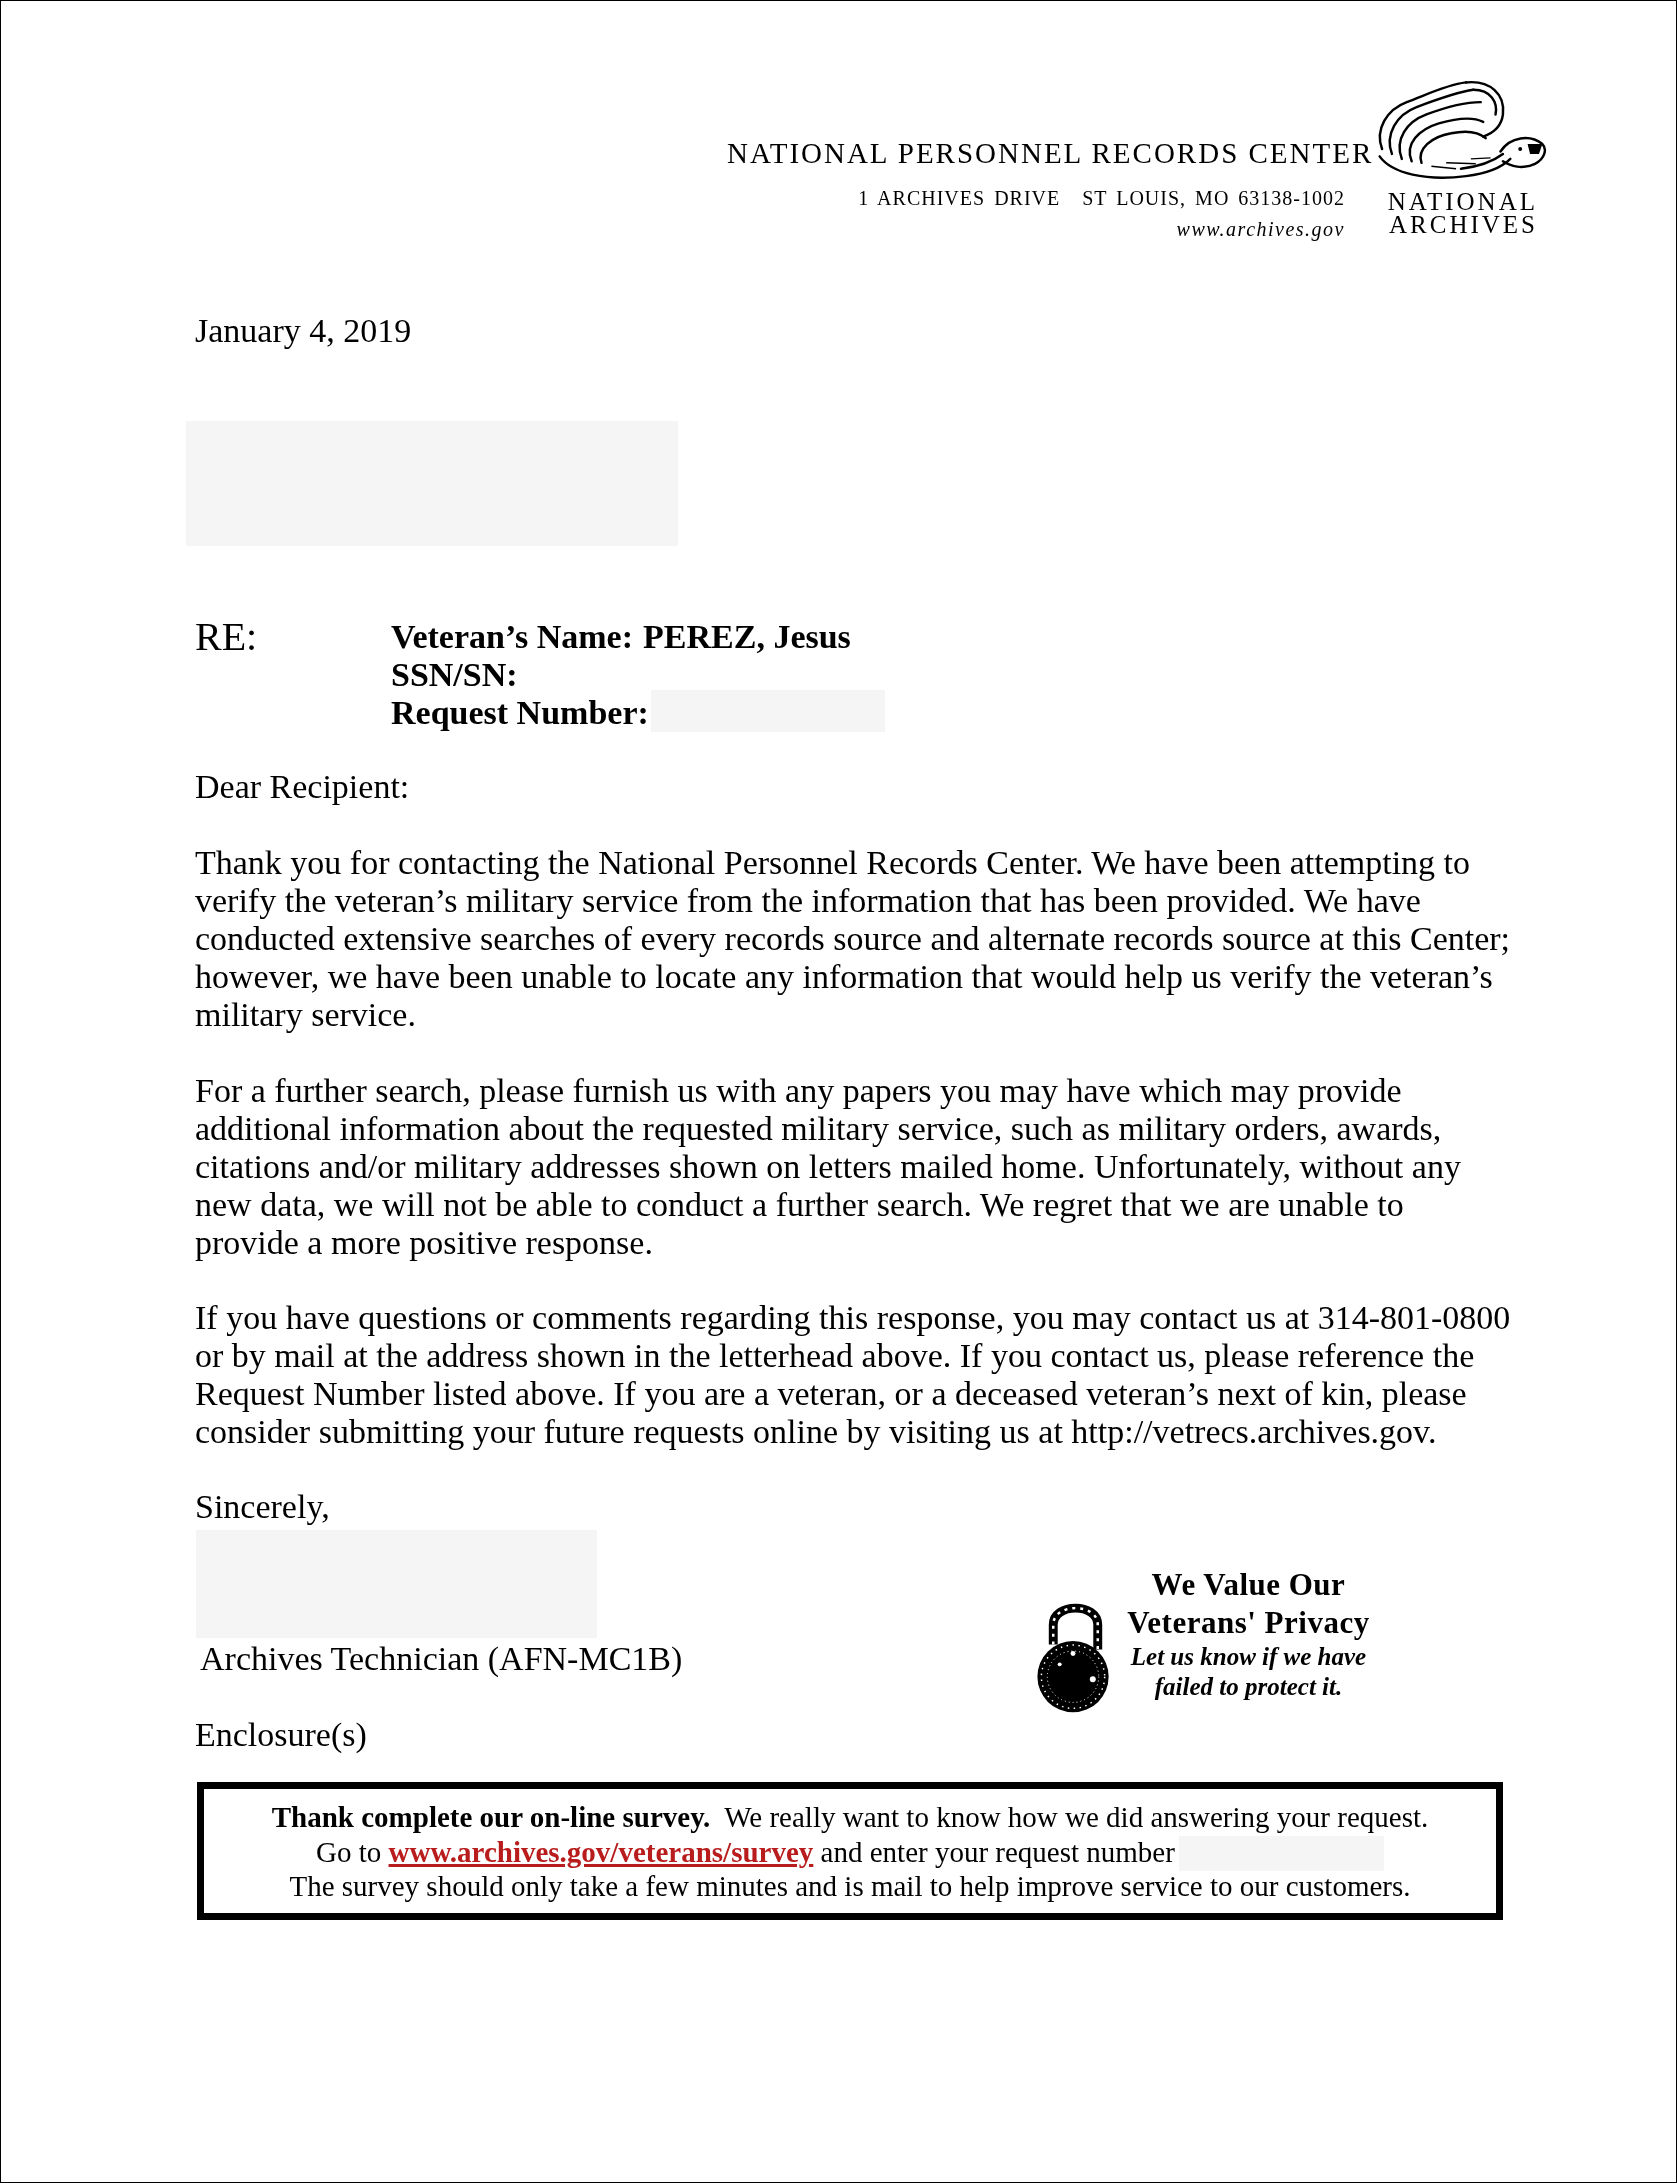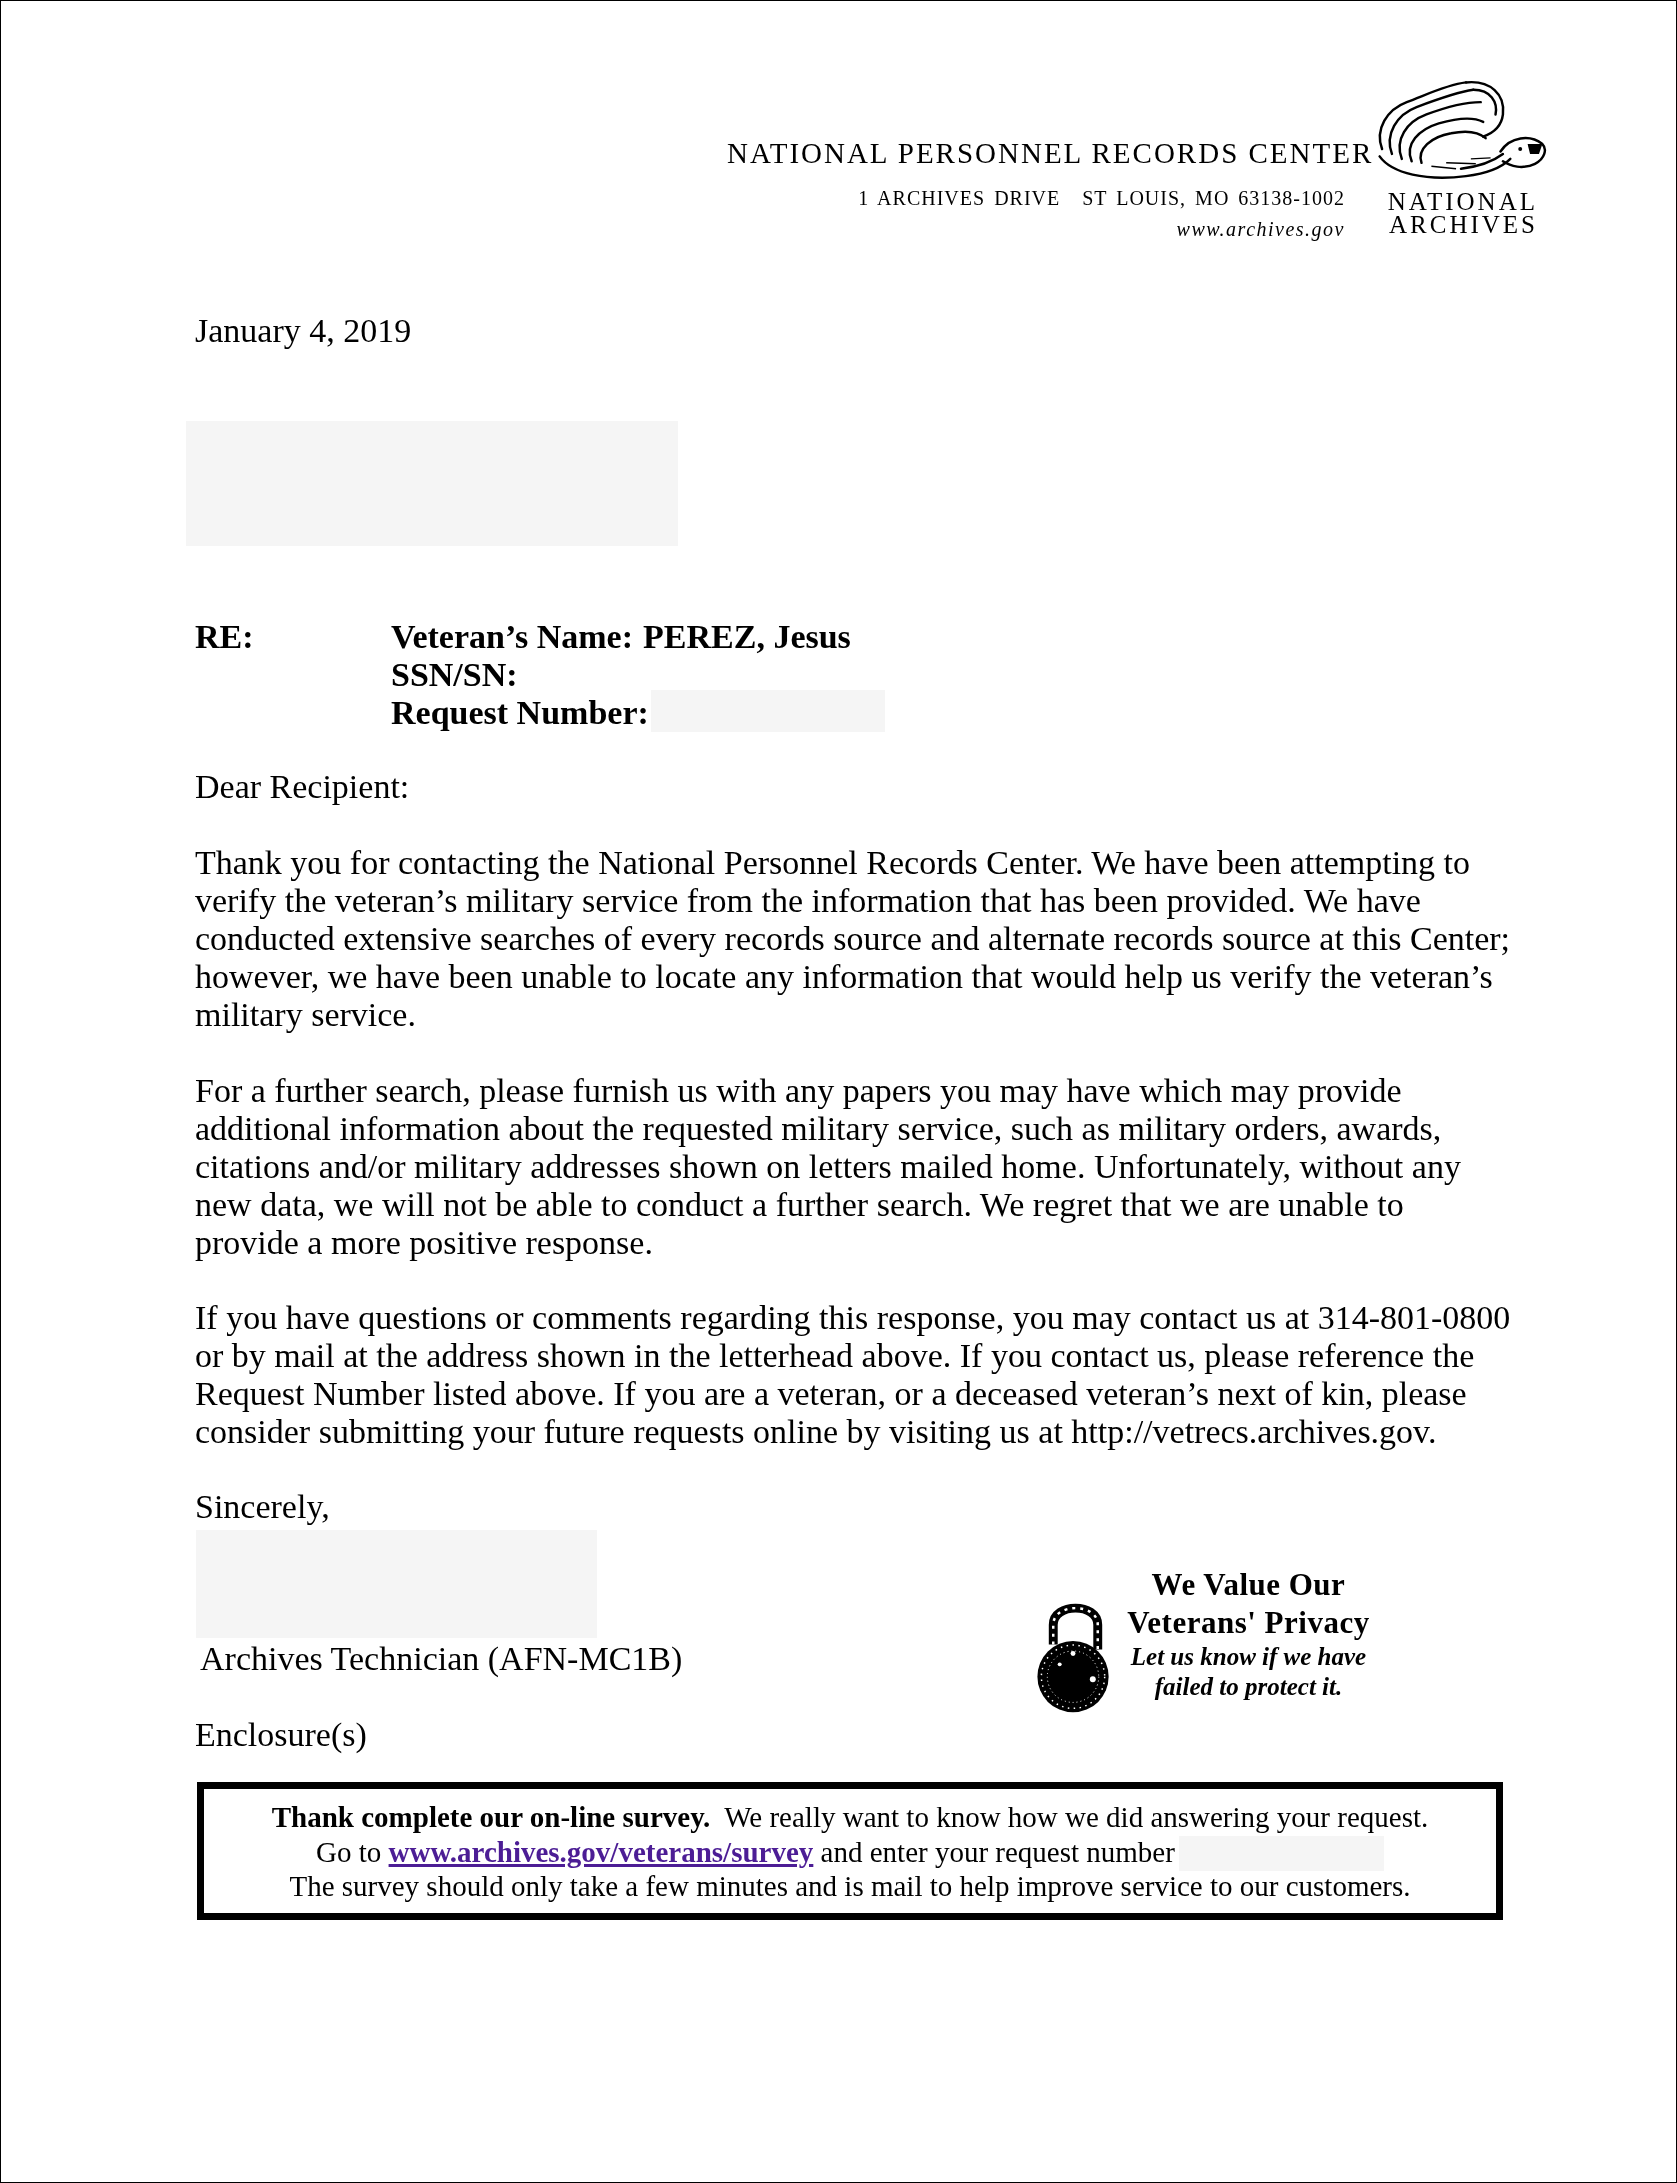--- a/index.html
+++ b/index.html
@@ -17,21 +17,21 @@
   .lh-address .gap { display: inline-block; width: 22px; }
   .lh-web { right: 331px; top: 218px; font-size: 20px; font-style: italic; letter-spacing: 1.5px; line-height: 1; }
   .logo { left: 1371px; top: 74px; width: 178px; height: 111px; }
   .na-text { left: 1385px; top: 189px; width: 152px; font-size: 25px; letter-spacing: 3px; line-height: 23px; text-align: right; }
 
   
   .body-text { font-size: 34px; line-height: 38px; }
   .date { left: 194px; top: 311px; text-align: right; }
   .redact { position: absolute; background: #f5f5f5; }
   .r-address { left: 185px; top: 420px; width: 492px; height: 125px; }
-  .re-label { left: 194px; top: 617px; font-weight: bold; font-size: 34px; line-height: 38px; }
+  .re-label { left: 194px; top: 617px; font-weight: normal; font-size: 40px; line-height: 38px; }
   .re-block { left: 390px; top: 617px; font-weight: bold; font-size: 34px; line-height: 38px; }
   .re-block div { white-space: nowrap; }
   .re-block .val { margin-left: 10px; }
   .r-request { left: 650px; top: 689px; width: 234px; height: 42px; }
   .salutation { left: 194px; top: 767px; }
   .para { left: 194px; width: 1298px; white-space: normal; }
   .para .ln { display: block; white-space: nowrap; }
   .p1 { top: 843px; }
   .p2 { top: 1071px; }
   .p3 { top: 1298px; }
@@ -51,21 +51,21 @@
     position: absolute; left: 196px; top: 1781px; width: 1306px; height: 138px;
     box-sizing: border-box; border-top: 7.4px solid #000; border-bottom: 7.4px solid #000;
     border-left: 7px solid #000; border-right: 7px solid #000;
     font-size: 29px; line-height: 35px; text-align: center;
   }
   .survey .row { position: absolute; left: 0; right: 0; white-space: nowrap; }
   .survey .row1 { top: 11px; }
   .survey .row2 { top: 46px; }
   .survey .row3 { top: 80px; }
   .survey b { font-weight: bold; }
-  .survey a { color: #4c1d95; font-weight: bold; text-decoration: underline; text-decoration-thickness: 2.5px; }
+  .survey a { color: #b91c1c; font-weight: bold; text-decoration: underline; text-decoration-thickness: 2.5px; }
   .survey .inline-redact { display: inline-block; width: 205px; height: 35px; background: #f5f5f5; vertical-align: -9px; margin-left: 4px; }
 </style>
 </head>
 <body>
 
 <div class="page">
 
   <div class="abs lh-title">NATIONAL PERSONNEL RECORDS CENTER</div>
   <div class="abs lh-address">
     <span>1 ARCHIVES DRIVE</span><span class="gap"></span><span>ST LOUIS, MO 63138-1002</span>

